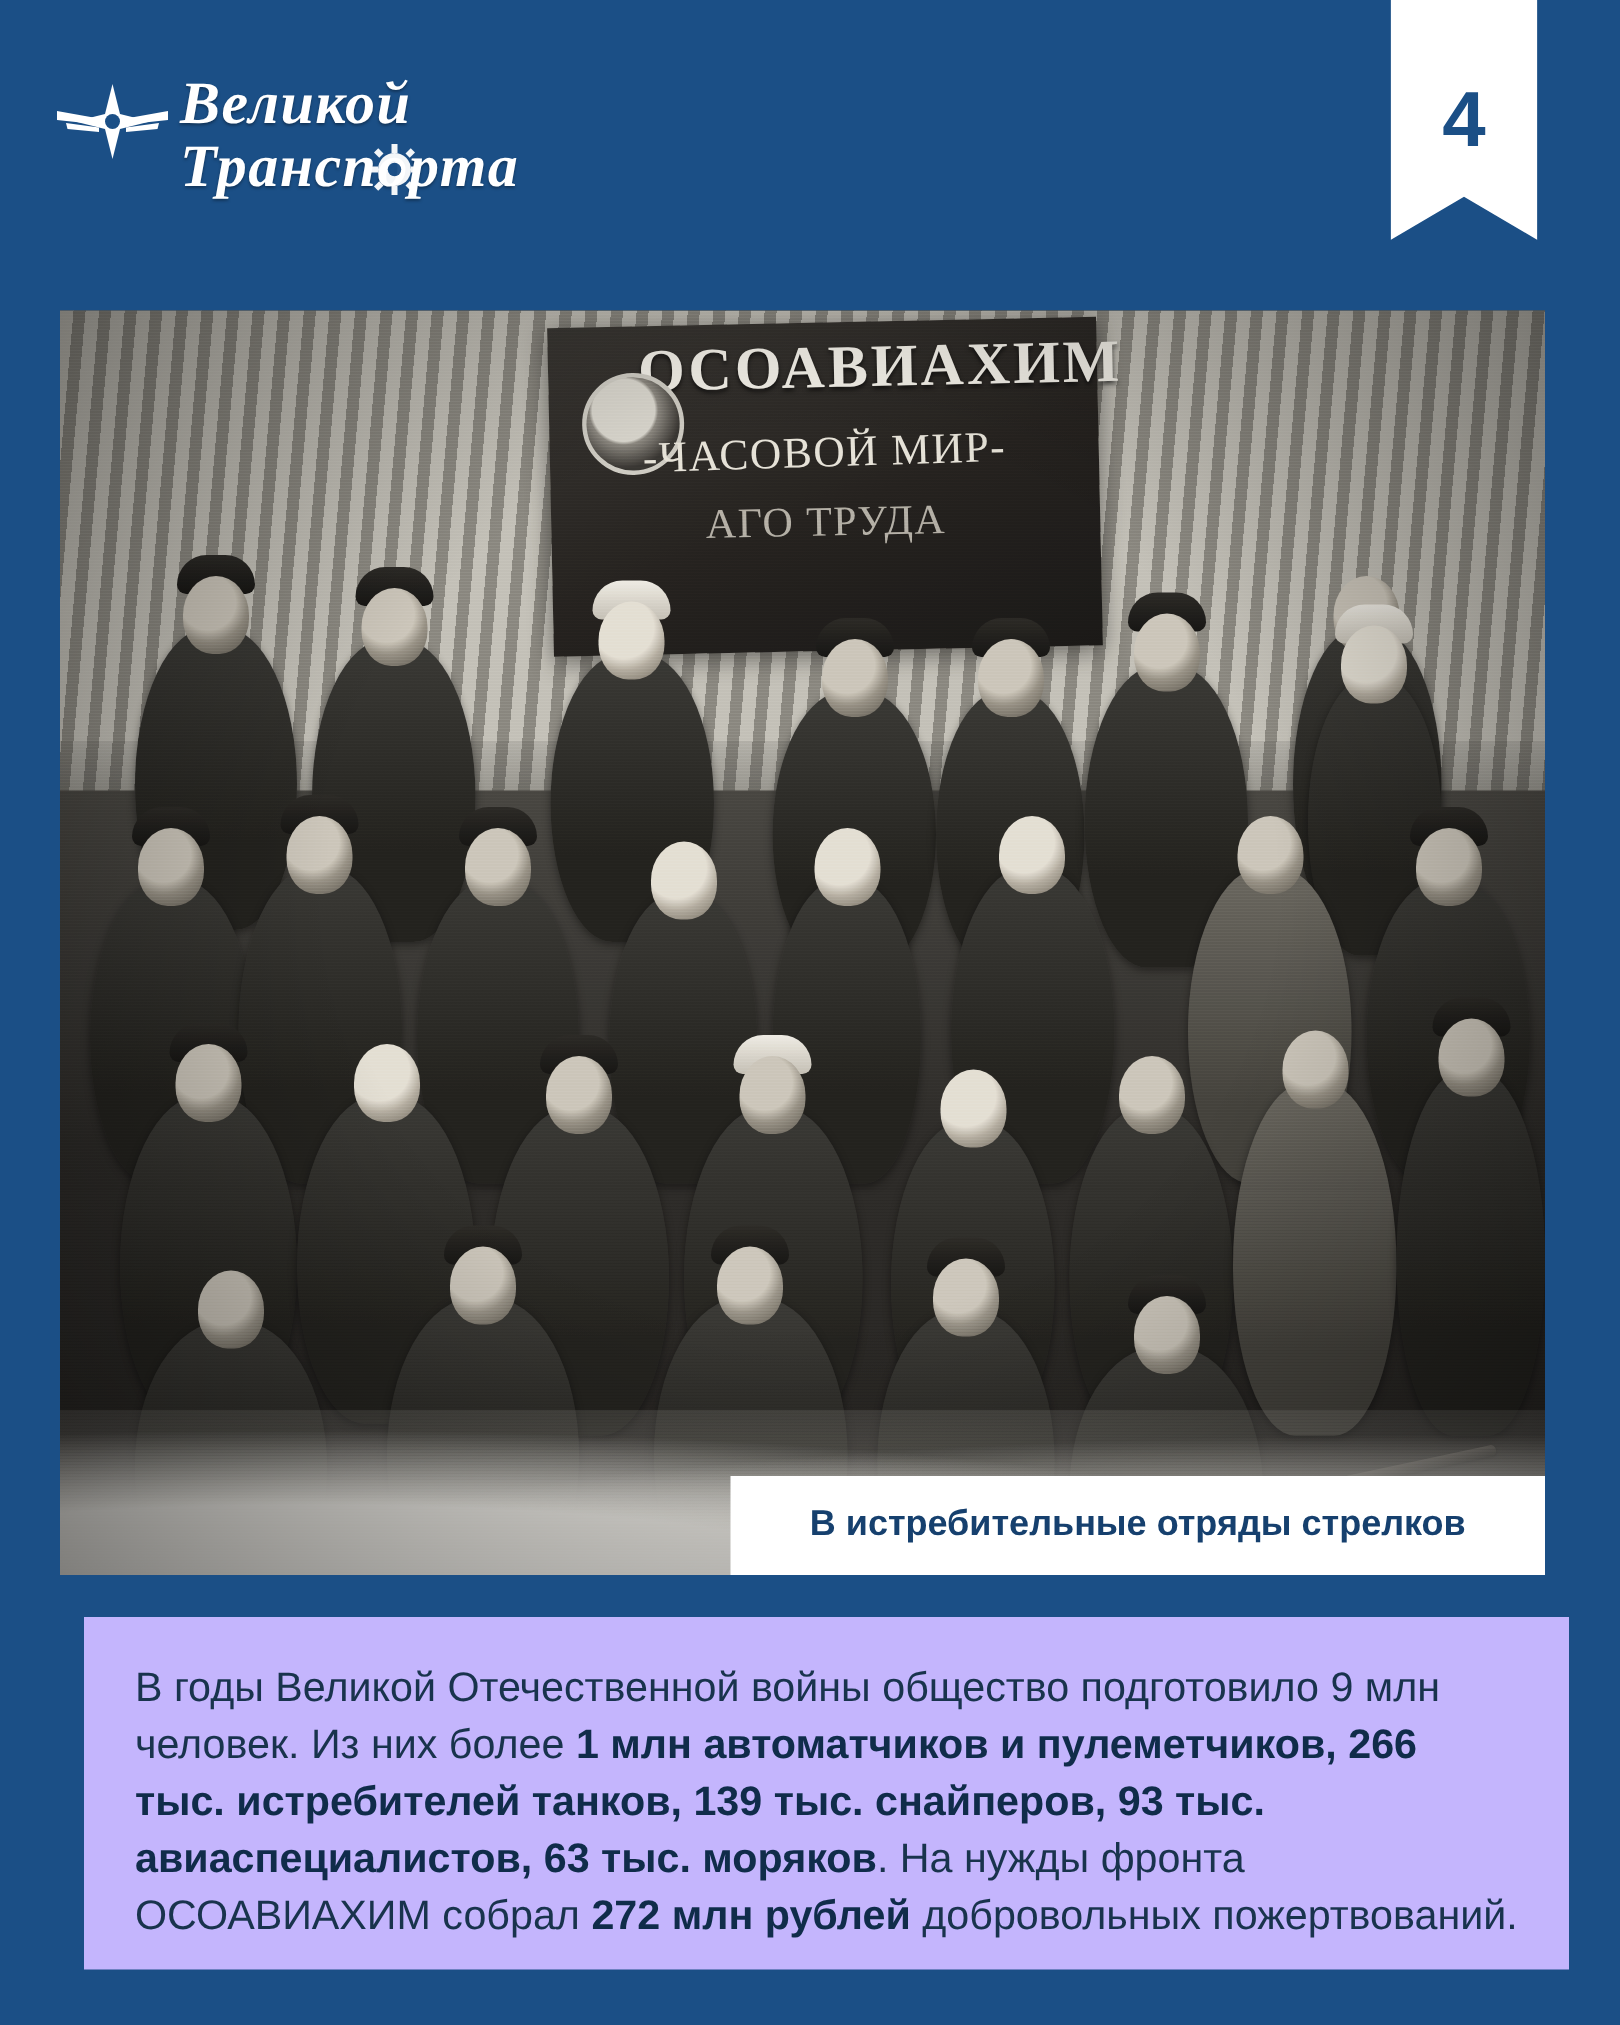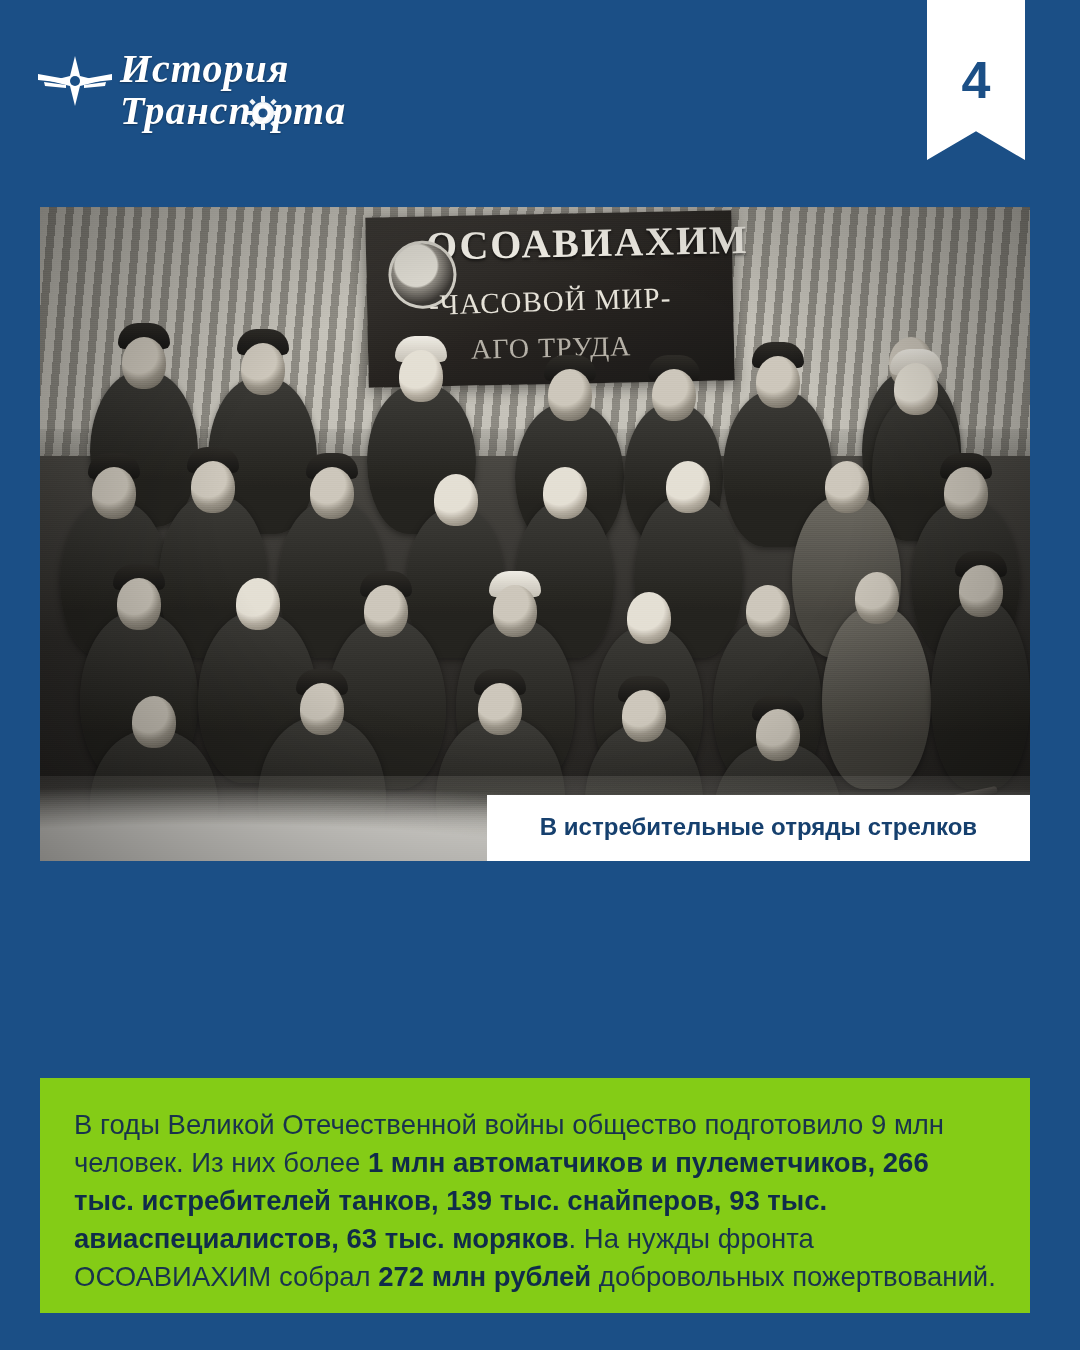--- a/index.html
+++ b/index.html
@@ -79,21 +79,21 @@
     margin-top: 54px;
     font-family: "Liberation Sans", sans-serif;
   }
 
   
   .photo-wrap {
     position: absolute;
     left: 40px;
     top: 207px;
     width: 990px;
-    height: 654px;
+    height: 843px;
     background: #2b2b2b;
     overflow: hidden;
   }
   .photo {
     position: absolute;
     inset: 0;
     background: #6f6f6a;
     filter: none;
   }
   
@@ -242,25 +242,25 @@
     box-sizing: border-box;
     font-size: 24px;
     font-weight: bold;
     line-height: 32px;
     text-align: center;
   }
 
   
   .text-card {
     position: absolute;
-    left: 40px;
+    left: 56px;
     top: 1078px;
     width: 990px;
     height: 235px;
-    background: #84cc16;
+    background: #c4b5fd;
     box-sizing: border-box;
     padding: 28px 34px 0 34px;
   }
   .text-card p {
     margin: 0;
     color: #19334d;
     font-size: 27.5px;
     line-height: 38px;
     font-family: "Liberation Sans", sans-serif;
   }
@@ -278,21 +278,21 @@
           <path d="M2 26 L30 31 L30 35 L2 32 Z"></path>
           <path d="M8 34 L30 37 L30 40 L9 38 Z"></path>
           <path d="M76 26 L48 31 L48 35 L76 32 Z"></path>
           <path d="M70 34 L48 37 L48 40 L69 38 Z"></path>
           <path d="M39 8 L44 28 L64 33 L44 38 L39 58 L34 38 L14 33 L34 28 Z"></path>
         </g>
         <circle cx="39" cy="33" r="5" fill="#1b4f86"></circle>
       </svg>
     </div>
     <div class="brand-text">
-      <span class="brand-line">История</span>
+      <span class="brand-line">Великой</span>
       <span class="brand-line">Транспорта</span>
       <span class="brand-gear">
         <svg width="34" height="34" viewBox="0 0 34 34" aria-hidden="true">
           <g fill="#ffffff">
             <circle cx="17" cy="17" r="11"></circle>
             <g>
               <rect x="15" y="0" width="4" height="6"></rect>
               <rect x="15" y="28" width="4" height="6"></rect>
               <rect x="0" y="15" width="6" height="4"></rect>
               <rect x="28" y="15" width="6" height="4"></rect>

